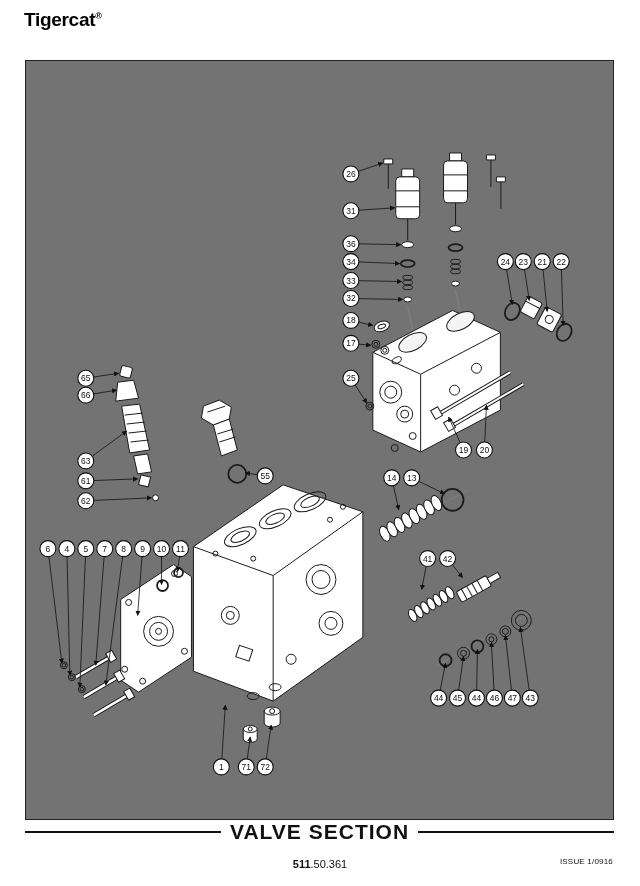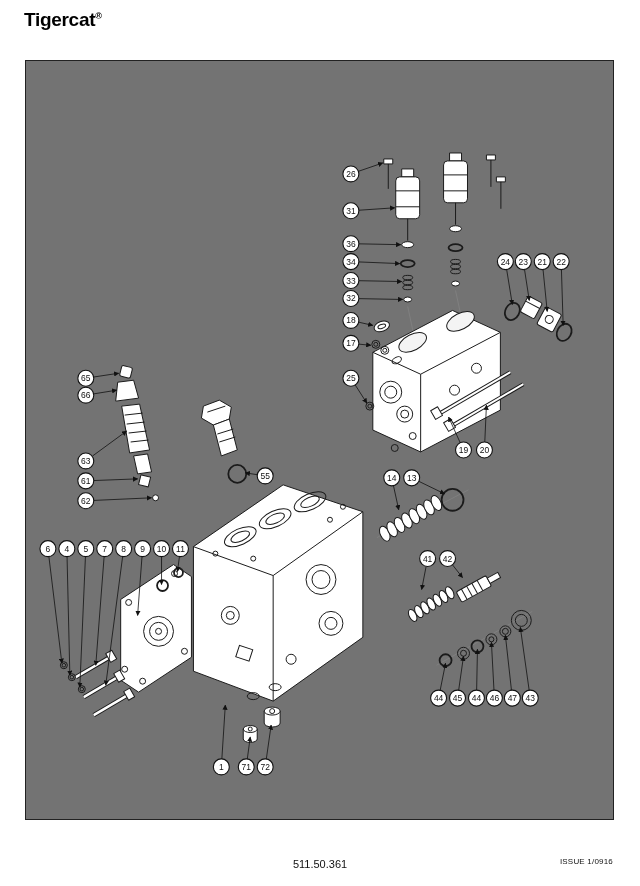--- a/index.html
+++ b/index.html
@@ -8,21 +8,21 @@
   .page { position:absolute; inset:0; background:#ffffff;border-radius:20px; }
   .logo { position:absolute; left:24px; top:9px; font-weight:bold; font-size:19px; letter-spacing:-0.3px; color:#000; }
   .logo .reg { font-size:9px; vertical-align:super; font-weight:bold; }
   .frame { position:absolute; left:25px; top:60px; width:589px; height:760px; border:1.5px solid #222; background:#737373; }
   .frame svg { width:100%; height:100%; display:block; }
   .footer-title-row { position:absolute; left:25px; top:820px; width:589px; display:flex; align-items:center; gap:9px; }
   .rule { flex:1; height:2px; background:#111; }
   .section-title { font-size:21px; font-weight:bold; letter-spacing:1px; white-space:nowrap; }
   .issue { position:absolute; right:27px; top:857px; font-size:8px; letter-spacing:0.2px; }
   .docnum { position:absolute; left:0; top:858px; width:100%; text-align:center; font-size:11px; }
-  .docnum .b { font-weight:normal; }
+  .docnum .b { font-weight:bold; }
 
   
   .part { fill:#fff; stroke:#1b1b1b; stroke-width:1; stroke-linejoin:round; }
   .partln { fill:#f4f4f4; stroke:#1b1b1b; stroke-width:1; }
   .ln { stroke:#1b1b1b; stroke-width:1; fill:none; }
   .ringln { fill:none; stroke:#1b1b1b; stroke-width:1; }
   .ring2 { fill:none; stroke:#1b1b1b; stroke-width:1.8; }
   .coil { fill:#fff; stroke:#1b1b1b; stroke-width:1; }
   .axis { stroke:#888; stroke-width:0.6; fill:none; }
   .leader { stroke:#111; stroke-width:0.8; fill:none; marker-end:url(#arrowhead); }
@@ -383,20 +383,25 @@
           <line x1="222.05730976072815" y1="700.070176794539" x2="225" y2="678" class="leader"></line>
           <circle cx="221" cy="708" r="8" class="balloon"></circle>
           <text x="221" y="711" class="balloon-num">71</text>
           <line x1="241.13137084989847" y1="700.0804040507106" x2="246" y2="666" class="leader"></line>
           <circle cx="240" cy="708" r="8" class="balloon"></circle>
           <text x="240" y="711" class="balloon-num">72</text>
         </g>
     </svg>
   </div>
 
+  <div class="footer-title-row">
+    <div class="rule"></div>
+    <div class="section-title">VALVE SECTION</div>
+    <div class="rule"></div>
+  </div>
 
   <div class="issue">ISSUE 1/0916</div>
 
   <div class="docnum">
     <span class="b">511</span><span>.50.361</span>
   </div>
 
 </div>
 
 </body></html>

